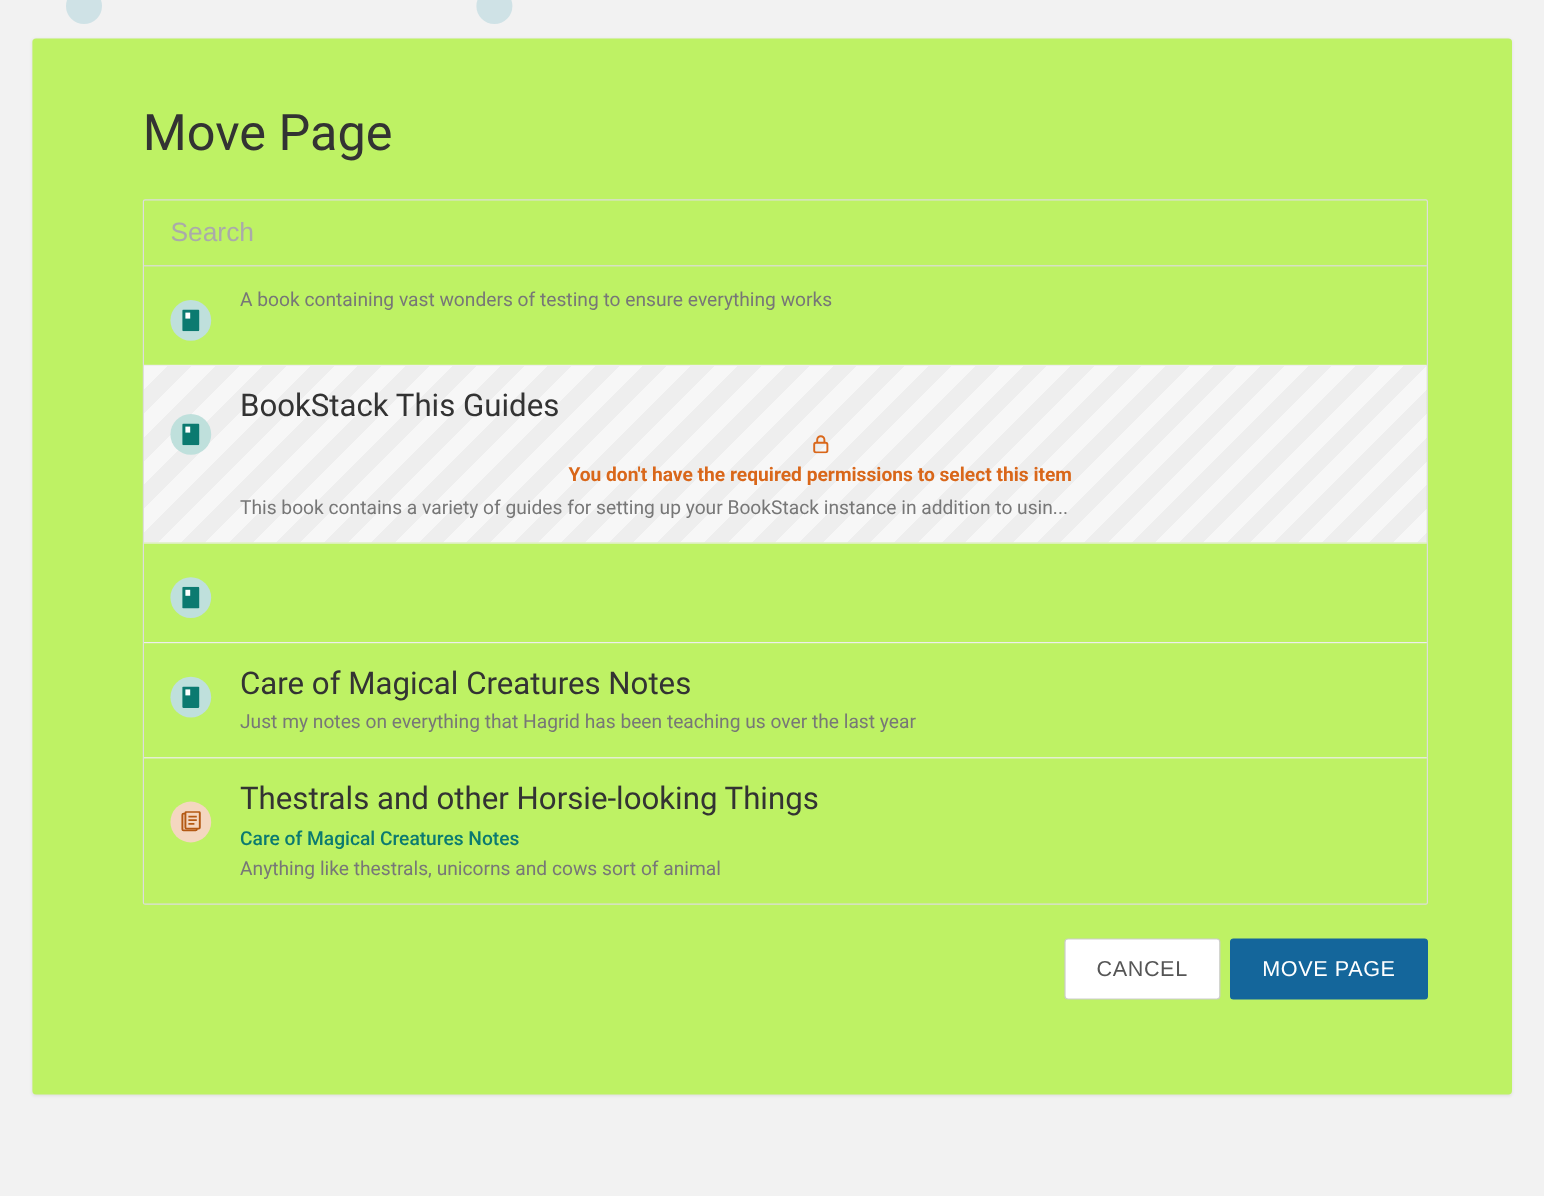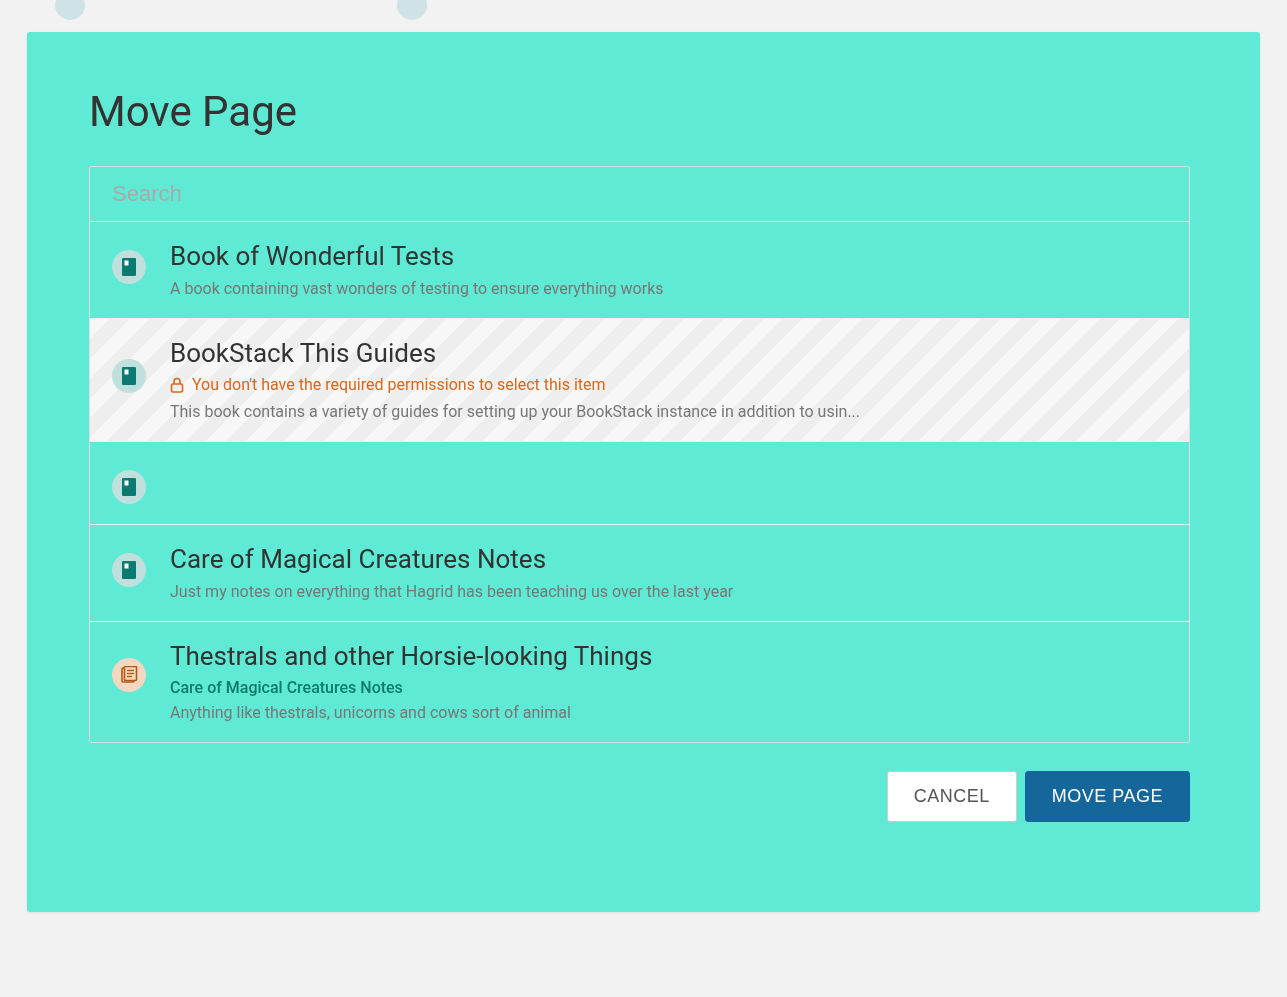--- a/index.html
+++ b/index.html
@@ -31,24 +31,24 @@
   .crumb-circle.c2 { left: 370px; }
   .crumb-label {
     position: absolute;
     top: -6px;
     left: 410px;
     color: #0f6e8c;
     font-weight: 600;
     font-size: 14px;
   }
   .card {
-    background: #5eead4;
+    background: #bef264;
     border-radius: 3px;
     box-shadow: 0 1px 3px rgba(0,0,0,0.08);
-    padding: 55px 70px 48px 62px;
+    padding: 55px 70px 48px 92px;
     min-height: 880px;
     position: relative;
   }
   h1.page-title {
     margin: 0 0 30px 0;
     font-size: 42px;
     font-weight: 400;
     color: #333;
   }
   .picker {
@@ -120,23 +120,24 @@
     font-size: 16px;
     color: #0b7a70;
     font-weight: 500;
     margin: 0 0 6px 0;
   }
   .perm-warning {
     display: flex;
     align-items: center;
     gap: 8px;
     color: #d9671a;
-    font-weight: 400;
+    font-weight: 700;
     font-size: 16px;
     margin: 2px 0 8px 0;
+    flex-direction: column;
   }
   .perm-warning svg { flex: 0 0 auto; }
   .actions {
     display: flex;
     justify-content: flex-end;
     gap: 8px;
     margin-top: 28px;
   }
   .btn {
     font-size: 18px;
@@ -177,21 +178,20 @@
       <div class="item">
         <div class="icon-wrap">
           <div class="icon-circle book">
             <svg width="16" height="18" viewBox="0 0 16 18">
               <rect x="1" y="0" width="14" height="18" rx="1" fill="#0b7a70"></rect>
               <rect x="3.5" y="2.5" width="4" height="5" fill="#ffffff"></rect>
             </svg>
           </div>
         </div>
         <div class="item-body">
-          <div class="item-title">Book of Wonderful Tests</div>
           <p class="item-desc">A book containing vast wonders of testing to ensure everything works</p>
         </div>
       </div>
 
       <div class="item disabled">
         <div class="icon-wrap" style="margin-top:22px;">
           <div class="icon-circle book">
             <svg width="16" height="18" viewBox="0 0 16 18">
               <rect x="1" y="0" width="14" height="18" rx="1" fill="#0b7a70"></rect>
               <rect x="3.5" y="2.5" width="4" height="5" fill="#ffffff"></rect>

